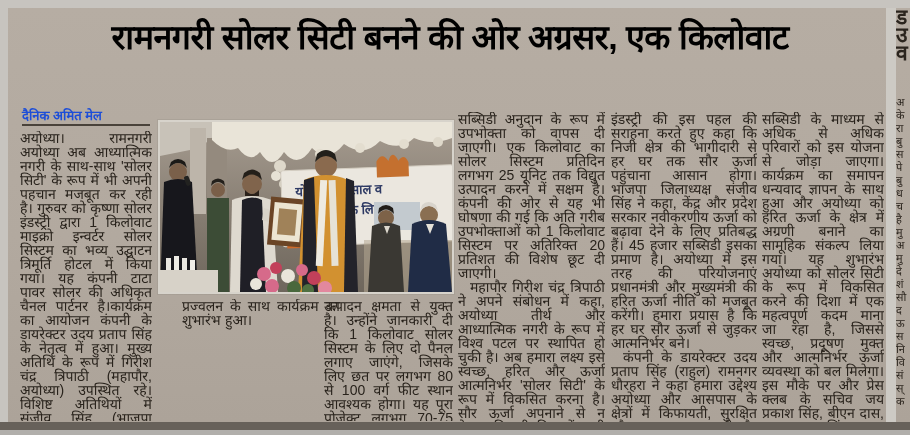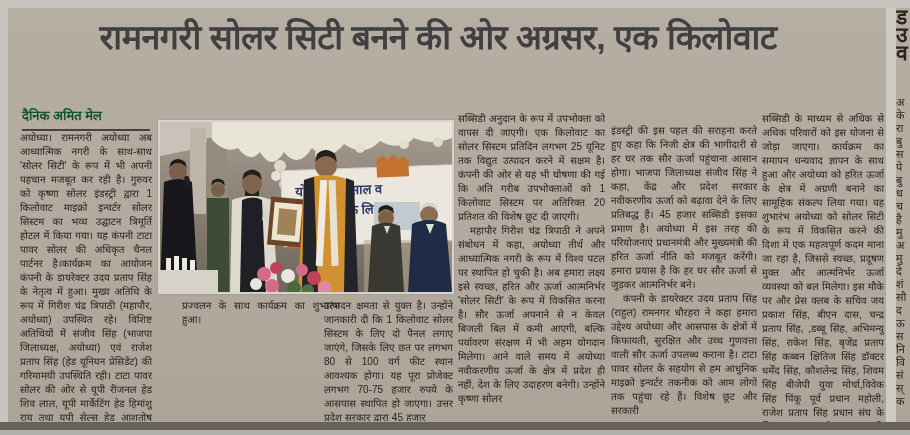--- a/index.html
+++ b/index.html
@@ -14,39 +14,39 @@
     background:linear-gradient(180deg,#b6ada3 0%,#b2a99f 55%,#aca399 100%);
   }
   .gutter-band {
     position:absolute; left:886px; top:8px; width:10px; height:414px;
     background:#cdcac4;
   }
   .band-dark { position:absolute; left:0; top:422px; width:910px; height:8px; background:#67615a; }
   .band-light { position:absolute; left:0; top:430px; width:910px; height:5px; background:#b1afab; }
 
   .headline {
-    position:absolute; left:4px; top:14px; width:868px; height:96px;
-    text-align:center; color:#404040; font-weight:bold; overflow:hidden;
+    position:absolute; left:16px; top:14px; width:868px; height:96px;
+    text-align:center; color:#000000; font-weight:bold; overflow:hidden;
   }
   .headline .hl { font-size:34px; line-height:46px; white-space:nowrap; letter-spacing:-0.5px; }
 
   .byline {
     position:absolute; left:22px; top:106px; width:128px;
-    font-size:13px; font-weight:bold; color:#14532d;
-    padding-bottom:5px; border-bottom:2px solid #49423a;
-  }
-
-  .col { position:absolute; color:#29231c; font-size:10px; line-height:14px;
+    font-size:13px; font-weight:bold; color:#1d4ed8;
+    border-bottom:2px solid #49423a;
+  }
+
+  .col { position:absolute; color:#29231c; font-size:14px; line-height:14px;
          text-align:justify; word-spacing:0.5px; overflow:hidden; }
   .col p + p { text-indent:12px; }
   .col-1 { left:20px;  top:131px; width:132px; height:290px; }
   .col-2 { left:142px; top:299px; width:158px; height:122px;margin-left:40px; }
   .col-3 { left:324px; top:299px; width:129px; height:122px; }
   .col-4 { left:458px; top:112px; width:147px; height:310px; }
-  .col-5 { left:611px; top:124px; width:146px; height:310px; }
+  .col-5 { left:611px; top:112px; width:146px; height:310px; }
   .col-6 { left:762px; top:112px; width:122px; height:310px; }
 
   .photo {
     position:absolute; left:158px; top:120px; width:296px; height:174px;
     border:2px solid #d7d3cb; background:#857c71; overflow:hidden;
     box-shadow:0 0 0 1px #97908655;
   }
 
   .edge-strip {
     position:absolute; left:896px; top:8px; width:14px; height:414px;

